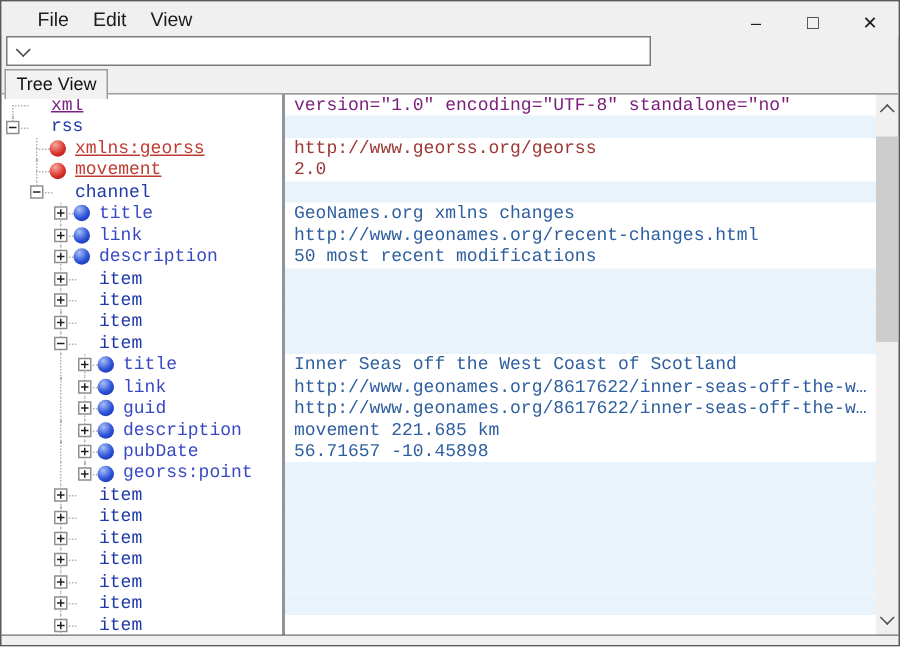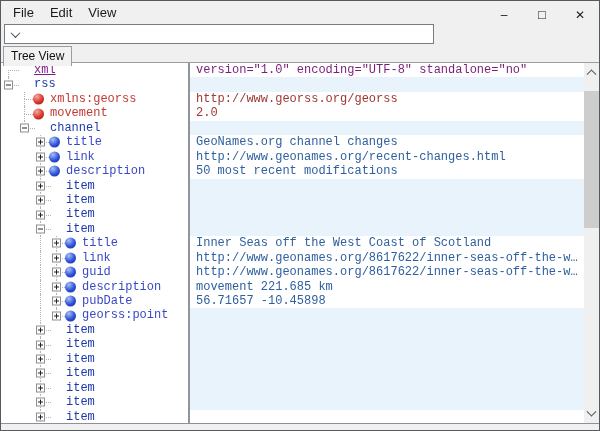--- a/index.html
+++ b/index.html
@@ -8,21 +8,21 @@
     width: 600px; height: 431px;
     position: relative;
     background: #f0f0f0;
     border: 1px solid #565a5f;
     font-family: "Liberation Sans", sans-serif;
     overflow: hidden;
   }
   
   .menubar {
     height: 23px; display: flex; align-items: center;
-    padding-left: 4px; background: #f0f0f0; position: relative;
+    padding-left: 16px; background: #f0f0f0; position: relative;
   }
   .menu-item {
     font-size: 13px; color: #1b1b1b; padding: 2px 8px; cursor: default;
   }
   .captions { position: absolute; top: 0; right: 0; height: 27px; display: flex; }
   .cap-btn {
     width: 38px; height: 27px; display: flex; align-items: center; justify-content: center;
     font-size: 12px; color: #1b1b1b;
   }
   .cap-btn.max { font-size: 13px; }
@@ -78,21 +78,21 @@
     white-space: nowrap; position: relative; overflow: hidden;
   }
   .vrow { padding-left: 6px; }
   .vrow.shaded { background: #e9f3fc; }
   .tone-purple { color: #7a1d7a; }
   .tone-attr   { color: #9c3734; }
   .tone-elem   { color: #2e5f9e; }
   .lbl { position: absolute; top: 0; }
   .lbl.elem   { color: #3949c4; }
   .lbl.folder { color: #1f3aa8; }
-  .lbl.attr   { color: #c13b33; }
+  .lbl.attr   { color: #c13b33; text-decoration: underline; }
   .lbl.pi     { color: #7b1f85; text-decoration: underline; }
   
   .g, .gu, .gd { position: absolute; border-left: 1px dotted #b3b3b3; width: 0; }
   .g  { top: 0; bottom: 0; }
   .gu { top: 0; height: 50%; }
   .gd { top: 50%; bottom: 0; }
   .stub { position: absolute; top: 50%; height: 0; border-top: 1px dotted #b3b3b3; width: 11px; }
   .ebox {
     position: absolute; top: 50%; transform: translateY(-50%);
     width: 9px; height: 9px; background: #fff; border: 1px solid #8f8f8f;
@@ -357,21 +357,21 @@
           <span class="lbl folder" style="left: 65px;">item</span>
         </div>
       </div>
     <div class="splitter"></div>
     <div class="values-pane" id="values-pane">
         <div class="vrow tone-purple">version="1.0" encoding="UTF-8" standalone="no"</div>
         <div class="vrow shaded"></div>
         <div class="vrow tone-attr">http://www.georss.org/georss</div>
         <div class="vrow tone-attr">2.0</div>
         <div class="vrow shaded"></div>
-        <div class="vrow tone-elem">GeoNames.org channel changes</div>
+        <div class="vrow tone-elem">GeoNames.org xmlns changes</div>
         <div class="vrow tone-elem">http://www.geonames.org/recent-changes.html</div>
         <div class="vrow tone-elem">50 most recent modifications</div>
         <div class="vrow shaded"></div>
         <div class="vrow shaded"></div>
         <div class="vrow shaded"></div>
         <div class="vrow shaded"></div>
         <div class="vrow tone-elem">Inner Seas off the West Coast of Scotland</div>
         <div class="vrow tone-elem">http://www.geonames.org/8617622/inner-seas-off-the-w…</div>
         <div class="vrow tone-elem">http://www.geonames.org/8617622/inner-seas-off-the-w…</div>
         <div class="vrow tone-elem">movement 221.685 km</div>

